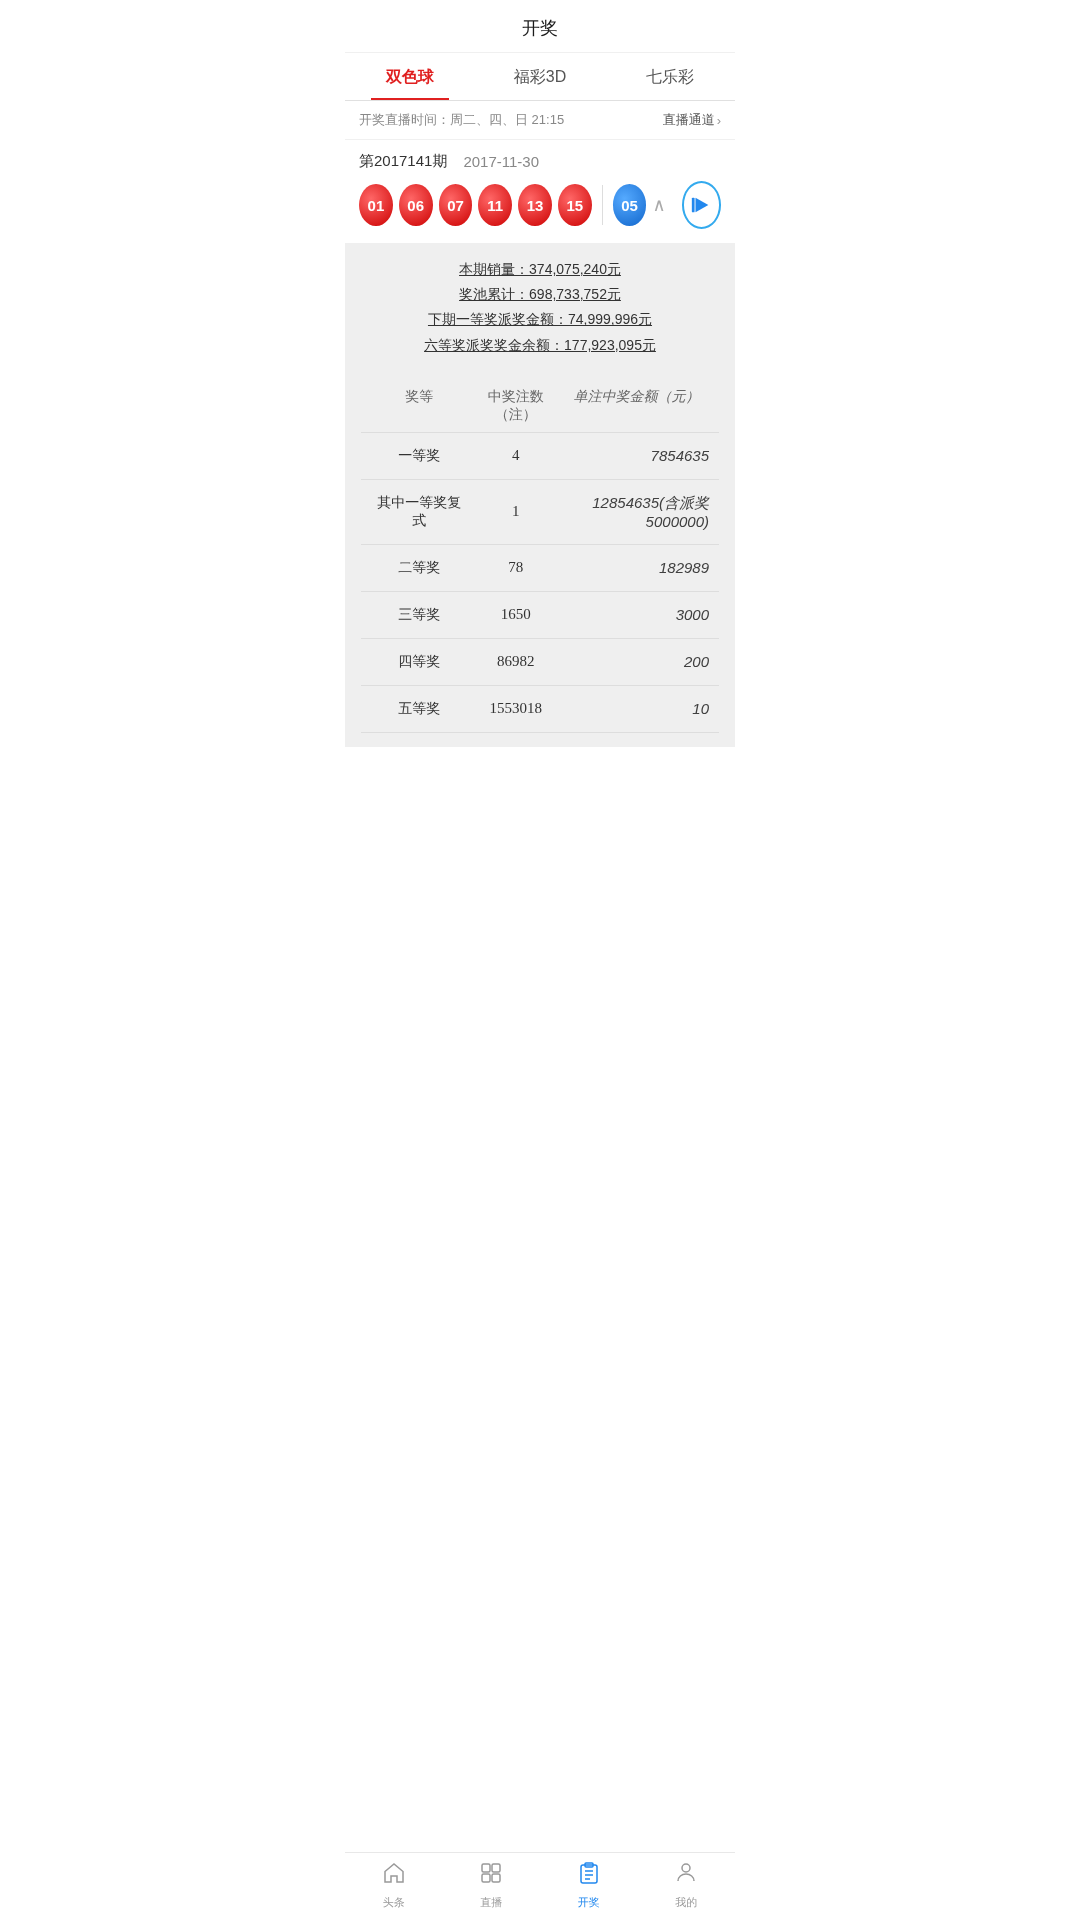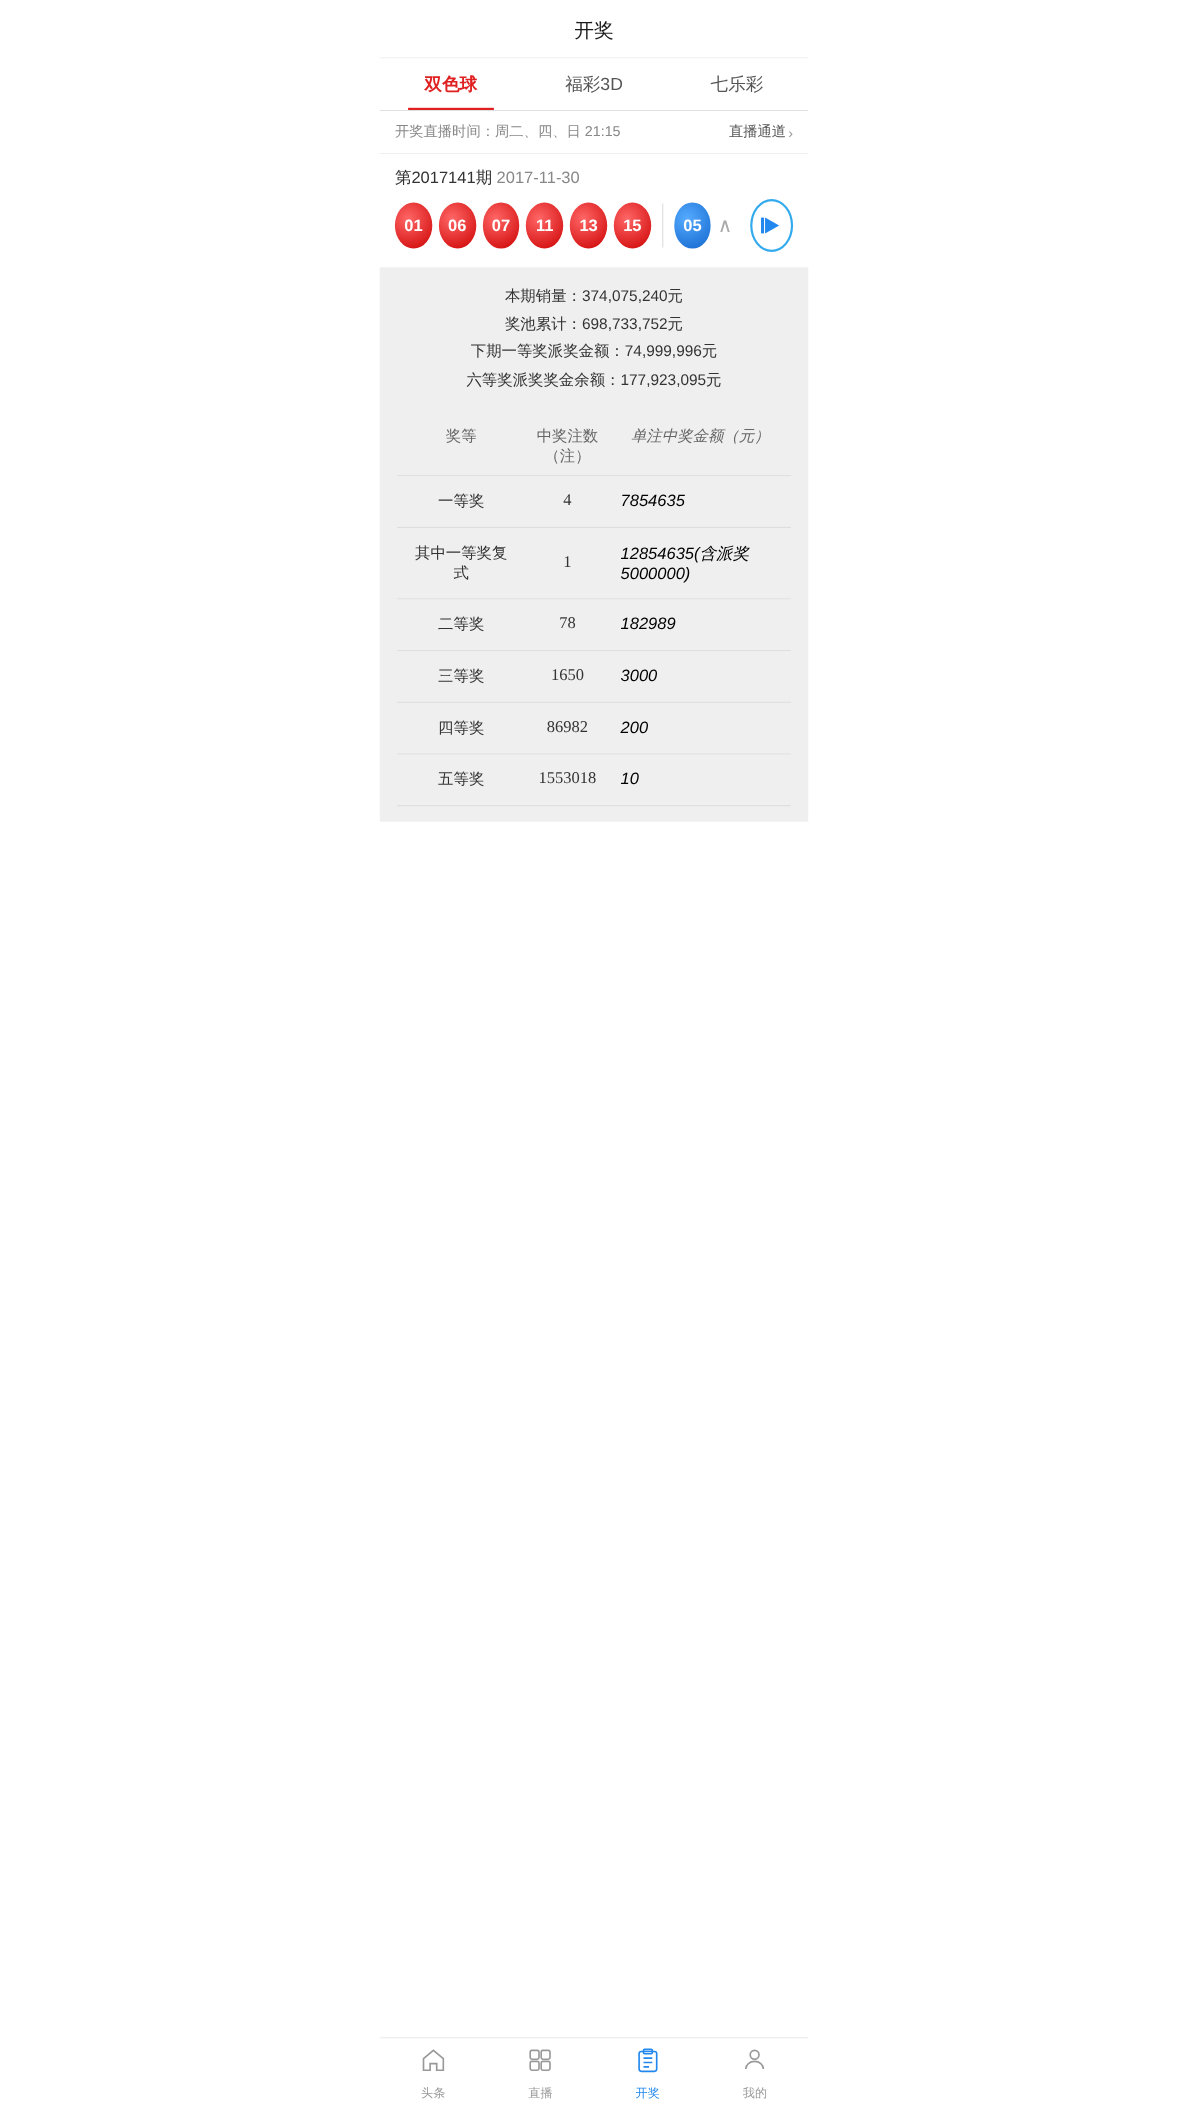--- a/index.html
+++ b/index.html
@@ -78,21 +78,21 @@
     }
 
     
     .issue-block {
       padding: 12px 14px 0;
       background: #fff;
     }
     .issue-header {
       display: flex;
       align-items: center;
-      gap: 4px;
+      gap: 16px;
       margin-bottom: 10px;
     }
     .issue-num {
       font-size: 15px;
       color: #333;
     }
     .issue-date {
       font-size: 15px;
       color: #888;
     }
@@ -163,20 +163,21 @@
     .detail-panel {
       background: #efefef;
       padding: 14px 16px;
     }
     .detail-stats {
       text-align: center;
       font-size: 14px;
       color: #333;
       line-height: 1.8;
       margin-bottom: 14px;
+      text-decoration: underline;
     }
 
     
     .prize-table {
       width: 100%;
       background: #efefef;
       margin-top: 22px;
     }
     .prize-table-header {
       display: flex;
@@ -201,22 +202,22 @@
       color: #333;
       text-align: center;
     }
     .prize-row .col-count {
       font-size: 15px;
       color: #333;
       text-align: center;
     }
     .prize-row .col-amount {
       font-size: 15px;
-      color: #000000;
-      text-align: left;
+      color: #404040;
+      text-align: right;
       font-weight: 500;
     }
 
     
     .bottom-nav {
       position: fixed;
       bottom: 0;
       left: 50%;
       transform: translateX(-50%);
       width: 390px;

